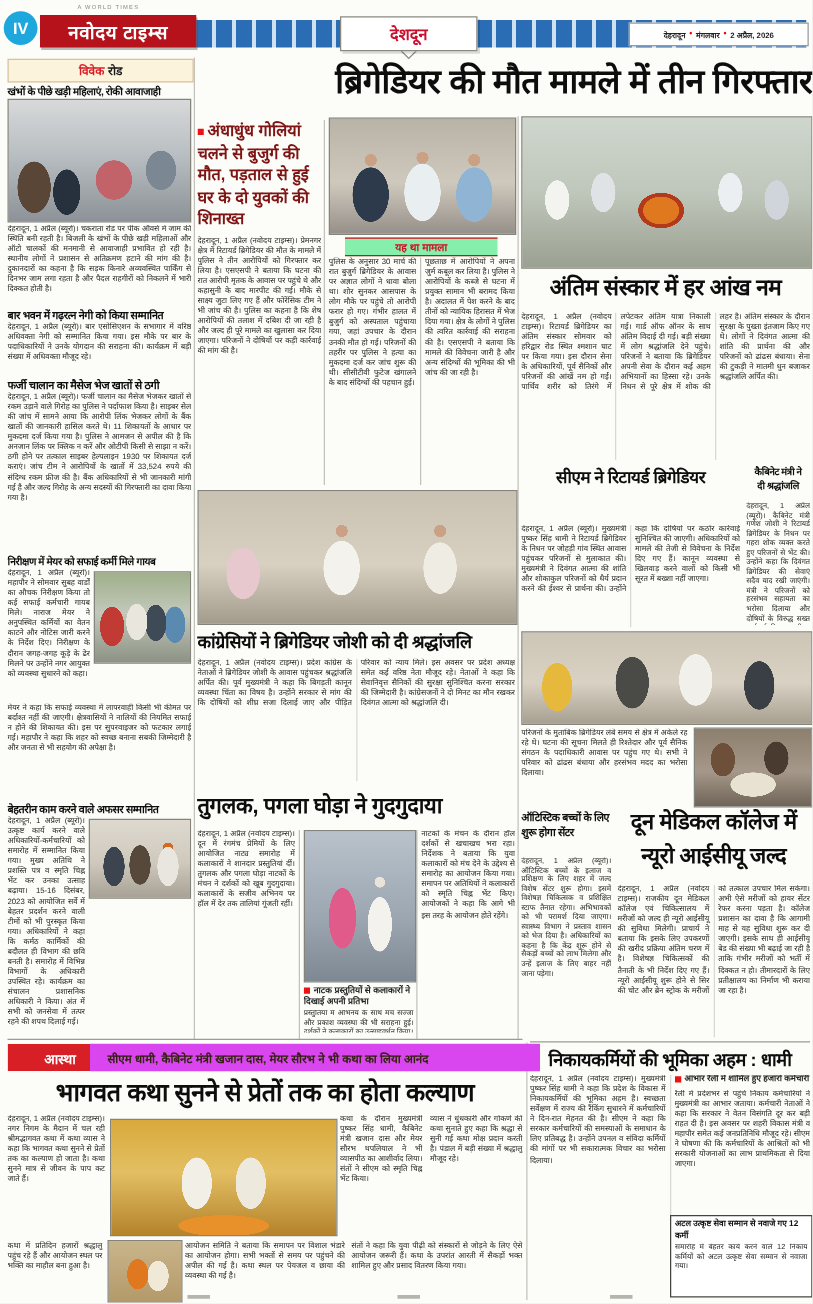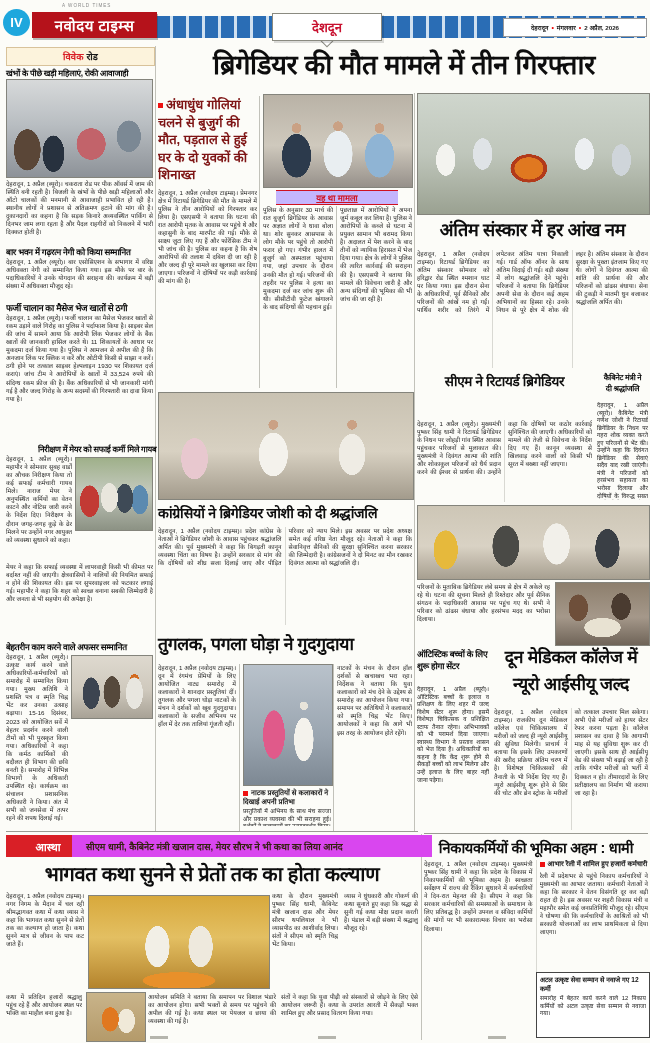--- a/index.html
+++ b/index.html
@@ -10,22 +10,22 @@
   .bt{font-size:6.2px;line-height:1.3;text-align:justify;color:#1d1d1d;overflow:hidden;}
   .bt-sm{font-size:5.9px;line-height:1.28;text-align:justify;color:#222;overflow:hidden;}
   .hl{font-weight:bold;color:#0d0d0d;letter-spacing:-0.3px;}
   .c2{column-count:2;column-gap:7px;column-rule:1px solid #d9d9d3;}
   .c3{column-count:3;column-gap:7px;column-rule:1px solid #d9d9d3;}
   .sq{display:inline-block;width:5px;height:5px;background:#e11;margin-right:3px;vertical-align:middle;}
   .vr{position:absolute;width:1px;background:#c2c2ba;}
   .hr{position:absolute;height:1px;background:#9b9b93;}
   .photo{border:1px solid #84847c;}
   .deck{font-size:13px;font-weight:bold;color:#7e1414;line-height:1.35;}
-  .label-case{font-size:8.4px;font-weight:bold;color:#cf1020;background:#c4b5fd;
-              border-top:1px solid #cf1020;border-bottom:1px solid #cf1020;text-align:center;padding:1px 0;text-decoration:underline;}
+  .label-case{font-size:8.4px;font-weight:bold;color:#cf1020;background:#86efac;
+              border-top:1px solid #cf1020;border-bottom:1px solid #cf1020;text-align:center;padding:1px 0;}
   .fm{position:absolute;top:1036px;height:3px;background:#b5b5ad;width:18px;}
   
   .circle{border-radius:50%;background:#1ea7dd;color:#fff;font-weight:bold;font-size:13px;
           display:flex;align-items:center;justify-content:center;}
   .mast{background:#b5121b;color:#fff;font-weight:bold;font-size:15px;display:flex;
         align-items:center;justify-content:center;letter-spacing:0.5px;box-shadow:1px 2px 0 #33333355;}
   .band{background:repeating-linear-gradient(90deg,#2a6db5 0 13px,#cfe0f0 13px 16px);}
   .edbox{background:#fff;border:1px solid #8a8a80;box-shadow:2px 2px 0 #00000022;
          display:flex;align-items:center;justify-content:center;color:#c8102e;font-weight:bold;font-size:13px;}
   .pointer{width:10px;height:10px;background:#fff;border:1px solid #8a8a80;transform:rotate(45deg);}
@@ -151,34 +151,34 @@
   <div class="abs hl" style="left:6px;top:67px;width:147px;font-size:8.2px;">खंभों के पीछे खड़ी महिलाएं, रोकी आवाजाही</div>
   <div class="abs photo ph-street" style="left:6px;top:79px;width:145px;height:97px;"></div>
   <div class="abs bt" style="left:6px;top:180px;width:147px;height:64px;">देहरादून, 1 अप्रैल (ब्यूरो)। चकराता रोड पर पीक ऑवर्स में जाम की स्थिति बनी रहती है। बिजली के खंभों के पीछे खड़ी महिलाओं और ऑटो चालकों की मनमानी से आवाजाही प्रभावित हो रही है। स्थानीय लोगों ने प्रशासन से अतिक्रमण हटाने की मांग की है। दुकानदारों का कहना है कि सड़क किनारे अव्यवस्थित पार्किंग से दिनभर जाम लगा रहता है और पैदल राहगीरों को निकलने में भारी दिक्कत होती है।</div>
 
   <div class="abs hl" style="left:6px;top:246px;width:147px;font-size:8.6px;white-space:nowrap;overflow:hidden;">बार भवन में गढ़रत्न नेगी को किया सम्मानित</div>
   <div class="abs bt" style="left:6px;top:258px;width:147px;height:42px;">देहरादून, 1 अप्रैल (ब्यूरो)। बार एसोसिएशन के सभागार में वरिष्ठ अधिवक्ता नेगी को सम्मानित किया गया। इस मौके पर बार के पदाधिकारियों ने उनके योगदान की सराहना की। कार्यक्रम में बड़ी संख्या में अधिवक्ता मौजूद रहे।</div>
 
   <div class="abs hl" style="left:6px;top:302px;width:147px;font-size:8.8px;white-space:nowrap;overflow:hidden;">फर्जी चालान का मैसेज भेज खातों से ठगी</div>
   <div class="abs bt" style="left:6px;top:314px;width:147px;height:127px;">देहरादून, 1 अप्रैल (ब्यूरो)। फर्जी चालान का मैसेज भेजकर खातों से रकम उड़ाने वाले गिरोह का पुलिस ने पर्दाफाश किया है। साइबर सेल की जांच में सामने आया कि आरोपी लिंक भेजकर लोगों के बैंक खातों की जानकारी हासिल करते थे। 11 शिकायतों के आधार पर मुकदमा दर्ज किया गया है। पुलिस ने आमजन से अपील की है कि अनजान लिंक पर क्लिक न करें और ओटीपी किसी से साझा न करें। ठगी होने पर तत्काल साइबर हेल्पलाइन 1930 पर शिकायत दर्ज कराएं। जांच टीम ने आरोपियों के खातों में 33,524 रुपये की संदिग्ध रकम फ्रीज की है। बैंक अधिकारियों से भी जानकारी मांगी गई है और जल्द गिरोह के अन्य सदस्यों की गिरफ्तारी का दावा किया गया है।</div>
 
-  <div class="abs hl" style="left:6px;top:443px;width:147px;font-size:8.2px;white-space:nowrap;overflow:hidden;margin-left:32px;">निरीक्षण में मेयर को सफाई कर्मी मिले गायब</div>
+  <div class="abs hl" style="left:6px;top:443px;width:147px;font-size:8.2px;white-space:nowrap;overflow:hidden;">निरीक्षण में मेयर को सफाई कर्मी मिले गायब</div>
   <div class="abs" style="left:6px;top:455px;width:147px;height:106px;overflow:hidden;">
     <div class="photo ph-inspect" style="float:right;width:76px;height:72px;margin:2px 0 2px 3px;"></div>
     <div class="bt" style="height:106px;">देहरादून, 1 अप्रैल (ब्यूरो)। महापौर ने सोमवार सुबह वार्डों का औचक निरीक्षण किया तो कई सफाई कर्मचारी गायब मिले। नाराज मेयर ने अनुपस्थित कर्मियों का वेतन काटने और नोटिस जारी करने के निर्देश दिए। निरीक्षण के दौरान जगह-जगह कूड़े के ढेर मिलने पर उन्होंने नगर आयुक्त को व्यवस्था सुधारने को कहा।</div>
   </div>
   <div class="abs bt" style="left:6px;top:563px;width:147px;height:76px;">मेयर ने कहा कि सफाई व्यवस्था में लापरवाही किसी भी कीमत पर बर्दाश्त नहीं की जाएगी। क्षेत्रवासियों ने नालियों की नियमित सफाई न होने की शिकायत की। इस पर सुपरवाइजर को फटकार लगाई गई। महापौर ने कहा कि शहर को स्वच्छ बनाना सबकी जिम्मेदारी है और जनता से भी सहयोग की अपेक्षा है।</div>
 
   <div class="abs hl" style="left:6px;top:641px;width:147px;font-size:8.6px;white-space:nowrap;overflow:hidden;">बेहतरीन काम करने वाले अफसर सम्मानित</div>
   <div class="abs" style="left:6px;top:653px;width:147px;height:176px;overflow:hidden;">
     <div class="photo ph-award" style="float:right;width:80px;height:62px;margin:2px 0 2px 3px;"></div>
     <div class="bt" style="height:176px;">देहरादून, 1 अप्रैल (ब्यूरो)। उत्कृष्ट कार्य करने वाले अधिकारियों-कर्मचारियों को समारोह में सम्मानित किया गया। मुख्य अतिथि ने प्रशस्ति पत्र व स्मृति चिह्न भेंट कर उनका उत्साह बढ़ाया। 15-16 दिसंबर, 2023 को आयोजित सर्वे में बेहतर प्रदर्शन करने वाली टीमों को भी पुरस्कृत किया गया। अधिकारियों ने कहा कि कर्मठ कार्मिकों की बदौलत ही विभाग की छवि बनती है। समारोह में विभिन्न विभागों के अधिकारी उपस्थित रहे। कार्यक्रम का संचालन प्रशासनिक अधिकारी ने किया। अंत में सभी को जनसेवा में तत्पर रहने की शपथ दिलाई गई।</div>
   </div>
 
-  <div class="abs hl" style="left:158px;top:46px;width:492px;height:44px;font-size:27px;text-align:center;line-height:1.45;">ब्रिगेडियर की मौत मामले में तीन गिरफ्तार</div>
+  <div class="abs hl" style="left:158px;top:46px;width:492px;height:44px;font-size:27px;text-align:right;line-height:1.45;">ब्रिगेडियर की मौत मामले में तीन गिरफ्तार</div>
 
   <div class="abs" style="left:158px;top:96px;width:99px;height:292px;overflow:hidden;">
     <div class="deck">
       <span class="sq"></span><span>अंधाधुंध गोलियां चलने से बुजुर्ग की मौत, पड़ताल से हुई घर के दो युवकों की शिनाख्त</span>
     </div>
     <div class="bt" style="margin-top:5px;height:236px;">देहरादून, 1 अप्रैल (नवोदय टाइम्स)। प्रेमनगर क्षेत्र में रिटायर्ड ब्रिगेडियर की मौत के मामले में पुलिस ने तीन आरोपियों को गिरफ्तार कर लिया है। एसएसपी ने बताया कि घटना की रात आरोपी मृतक के आवास पर पहुंचे थे और कहासुनी के बाद मारपीट की गई। मौके से साक्ष्य जुटा लिए गए हैं और फोरेंसिक टीम ने भी जांच की है। पुलिस का कहना है कि शेष आरोपियों की तलाश में दबिश दी जा रही है और जल्द ही पूरे मामले का खुलासा कर दिया जाएगा। परिजनों ने दोषियों पर कड़ी कार्रवाई की मांग की है।</div>
   </div>
 
   <div class="abs photo ph-arrested" style="left:263px;top:94px;width:148px;height:92px;"></div>
   <div class="abs label-case" style="left:276px;top:190px;width:122px;">यह था मामला</div>

